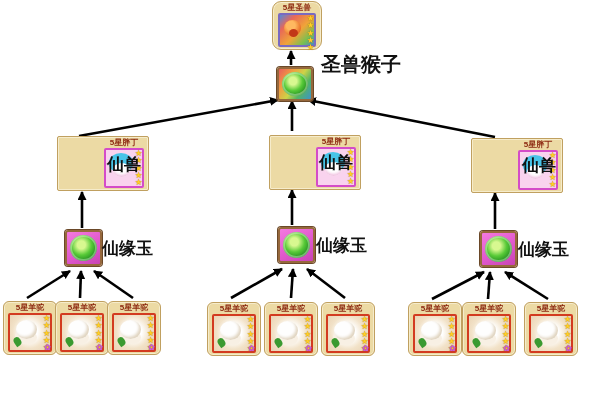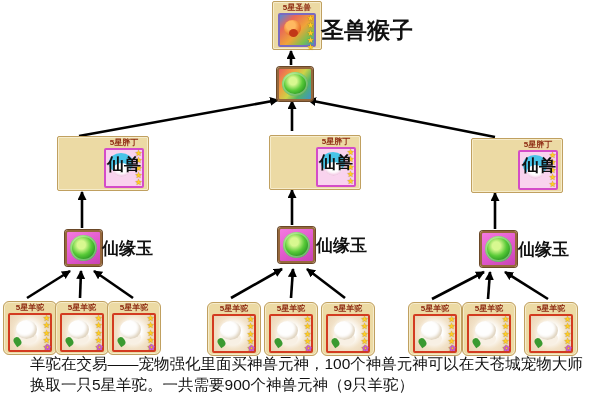--- a/index.html
+++ b/index.html
@@ -5,21 +5,21 @@
   html,body{margin:0;padding:0;background:#fff;}
   .canvas{position:relative;width:600px;height:400px;background:#ffffff;overflow:hidden;
           font-family:"Liberation Sans",sans-serif;color:#111;}
   .arrows{position:absolute;left:0;top:0;z-index:1;}
 
   
   .card{position:absolute;z-index:2;background:#ecdaa4;border:1px solid #c0a060;border-radius:2px;
         padding:0 2px 2px;text-align:center;box-shadow:inset 0 0 0 1px #f6eccb;}
   .badge{font-size:8px;font-weight:bold;color:#8c2810;line-height:11px;white-space:nowrap;overflow:hidden;}
   .art{position:relative;margin:0 auto;border-radius:2px;}
-  .card.root{width:44px;}   .card.root .art{width:34px;height:30px;}
+  .card.root{width:44px;border-radius:9px;}   .card.root .art{width:34px;height:30px;}
   .card.beast{width:44px;padding-left:44px;}  .card.beast .art{width:36px;height:36px;}
   .card.pet{width:48px;border-radius:6px;}    .card.pet .art{width:40px;height:35px;}
 
   .art.monkey{border:2px solid #7a6ac0;
     background:linear-gradient(135deg,#5888d8 0%,#e86858 25%,#f0a438 55%,#78c050 80%,#4888c8 100%);}
   .art.monkey::before{content:"";position:absolute;left:4px;top:5px;width:17px;height:16px;border-radius:50%;
     background:radial-gradient(circle at 40% 35%,#ffb860 0 30%,#e87028 70%,#a8481a 100%);}
   .art.monkey::after{content:"";position:absolute;left:9px;top:14px;width:9px;height:8px;border-radius:50%;
     background:#c23818;}
 
@@ -48,21 +48,21 @@
   .jade .orb{position:absolute;inset:3px;border-radius:50%;
     background:radial-gradient(circle at 42% 38%,#d8f890 0 18%,#58ca38 45%,#1e8a1e 75%,#116611 100%);
     box-shadow:inset 0 0 0 2px rgba(255,255,255,.35);}
   .jade.holy{left:277px;top:67px;width:32px;height:30px;
     background:linear-gradient(125deg,#e85c5c 0%,#f09c40 28%,#ccd348 52%,#52b464 72%,#3f93c8 100%);}
   .jade.fate{width:33px;height:32px;
     background:linear-gradient(150deg,#f47ae0 0%,#e058cc 55%,#c843b4 100%);}
 
   
   .node-label{position:absolute;z-index:2;font-size:17px;font-weight:600;white-space:nowrap;}
-  .node-label.big{font-size:23px;}
+  .node-label.big{font-size:20px;margin-top:36px;}
   .caption{position:absolute;z-index:2;left:30px;top:354px;width:560px;font-size:15.5px;
     line-height:20.5px;font-weight:500;}
 </style>
 </head>
 <body>
 
 <div class="canvas">
 
   <svg class="arrows" width="600" height="400">
     <defs>
@@ -197,18 +197,14 @@
     </div>
   </div>
   <div class="card pet" style="left:524px;top:302px">
     <div class="badge">5星羊驼</div>
     <div class="art alpaca">
       <div class="stars">★★★★★</div>
       <div class="flower">✿</div>
     </div>
   </div>
 
-  <div class="caption">
-    <div>羊驼在交易——宠物强化里面买神兽元神，100个神兽元神可以在天苍城宠物大师</div>
-    <div>换取一只5星羊驼。一共需要900个神兽元神（9只羊驼）</div>
-  </div>
 
 </div>
 
 </body></html>

